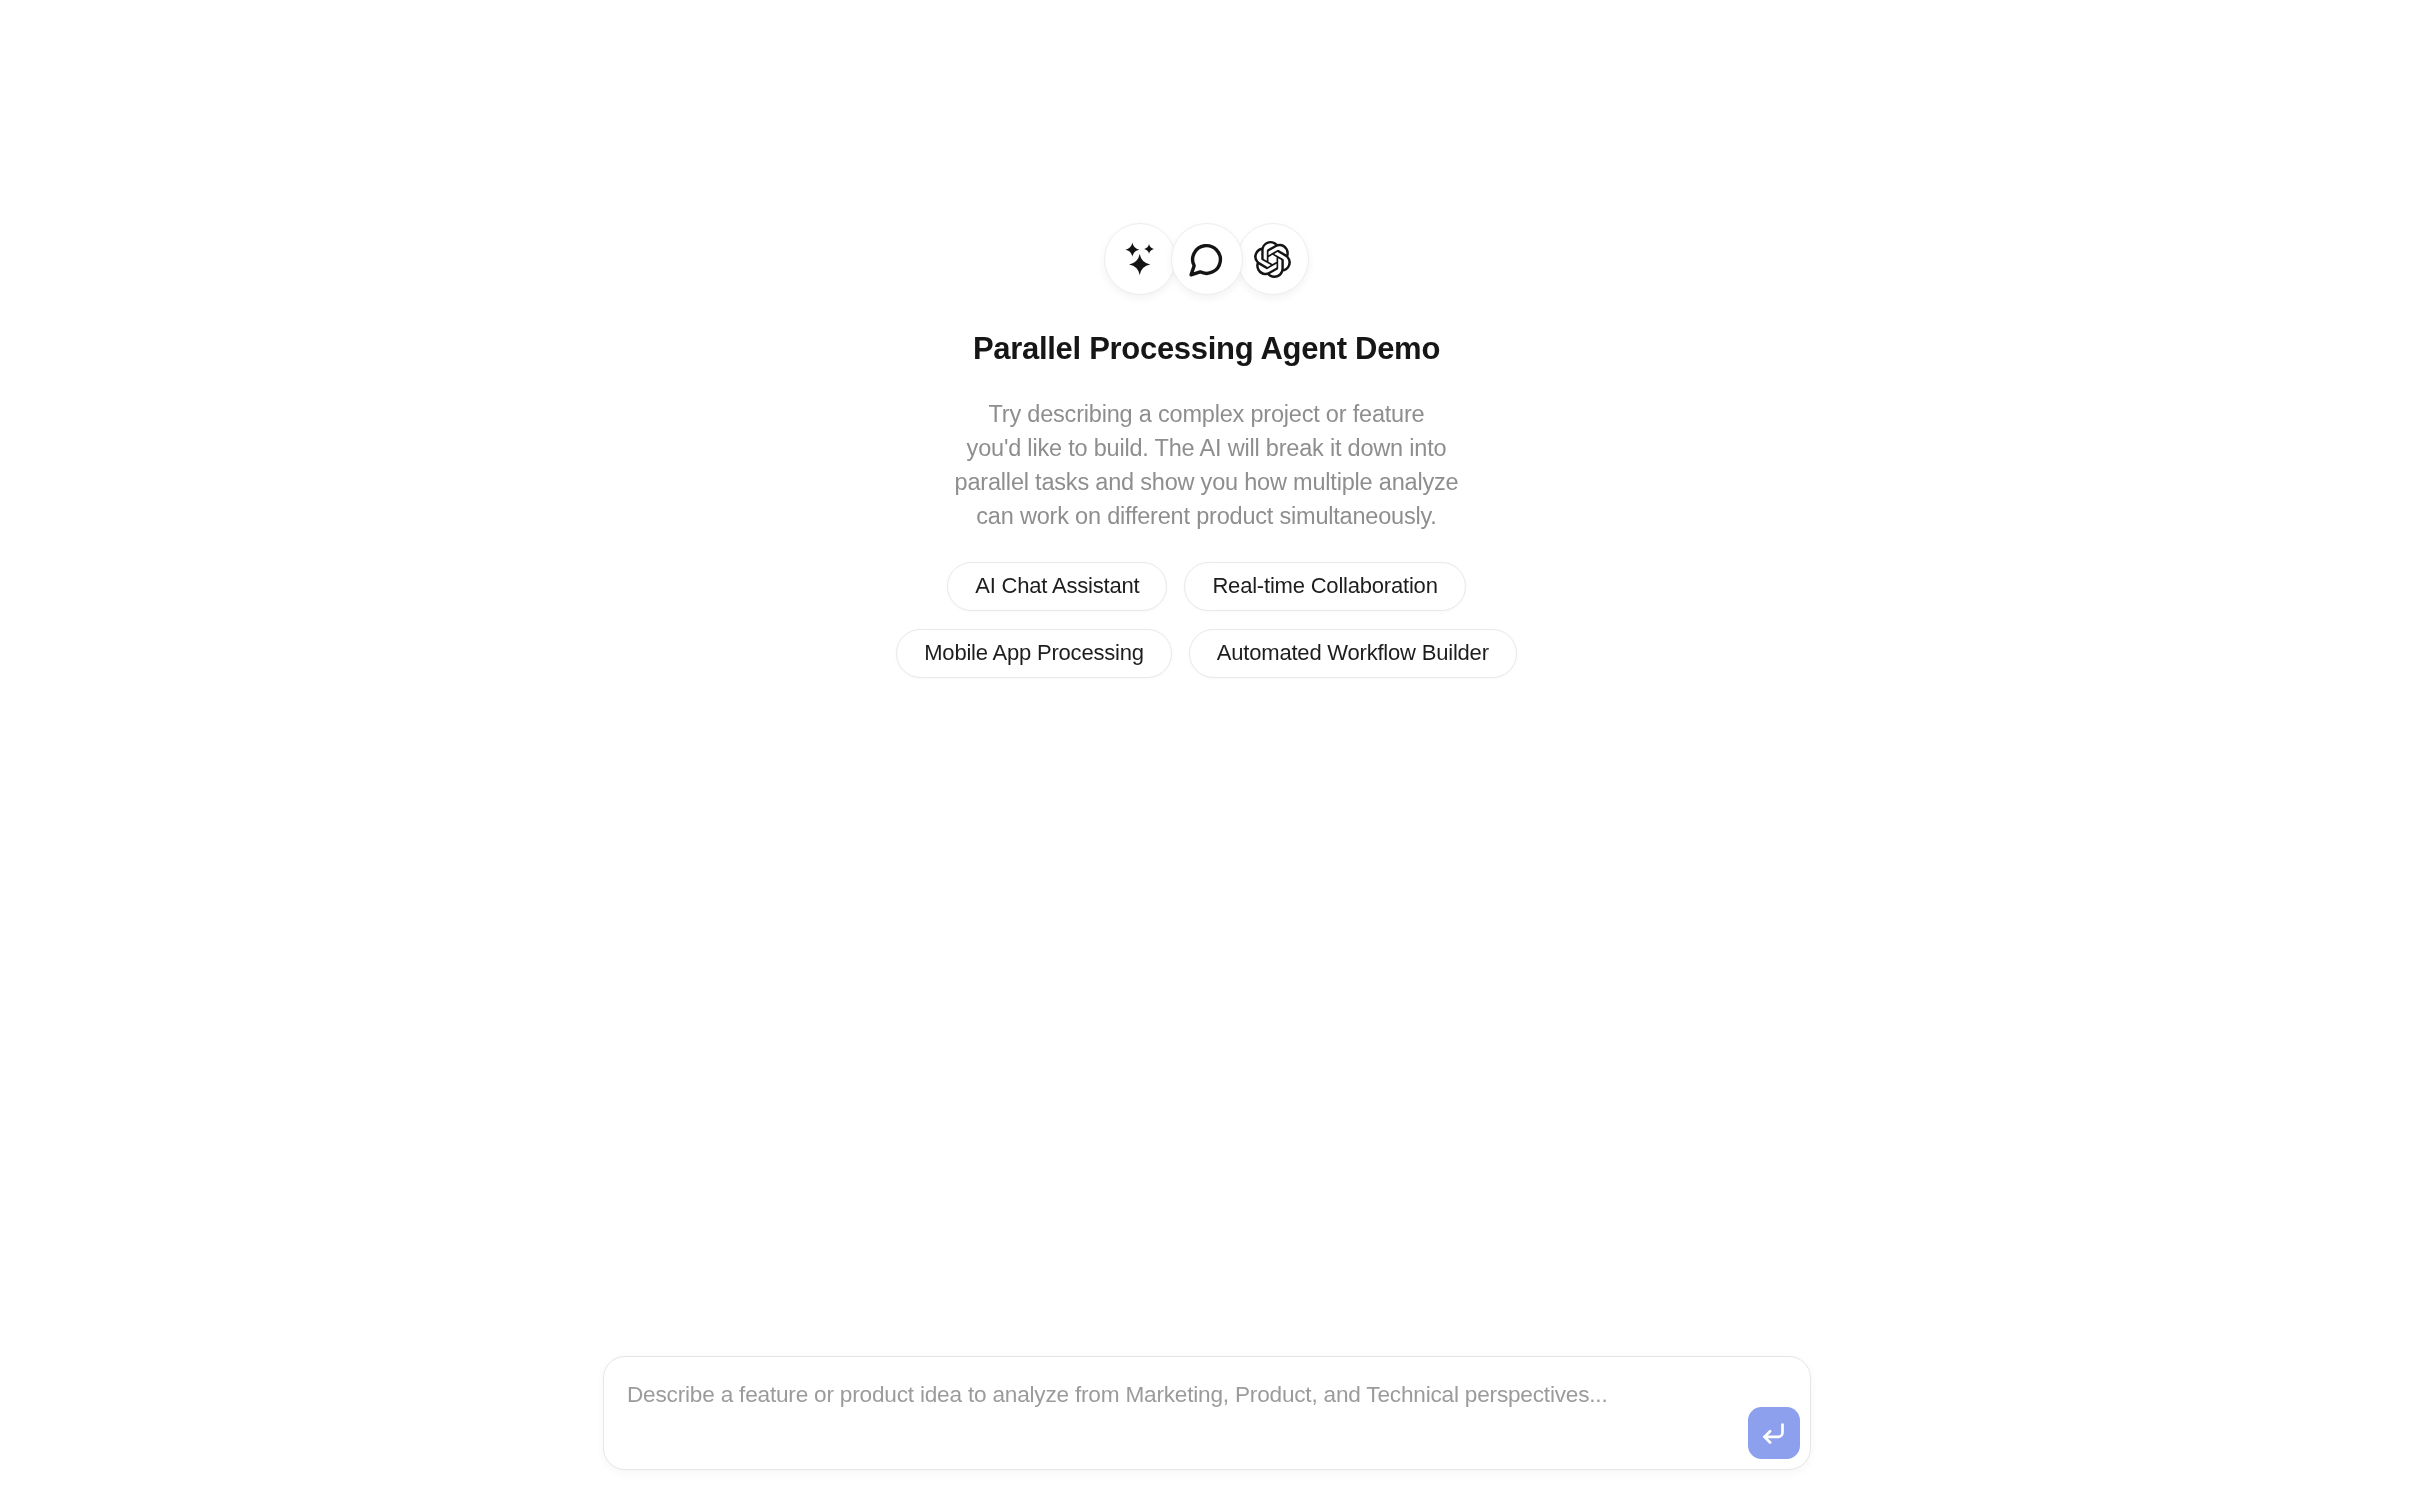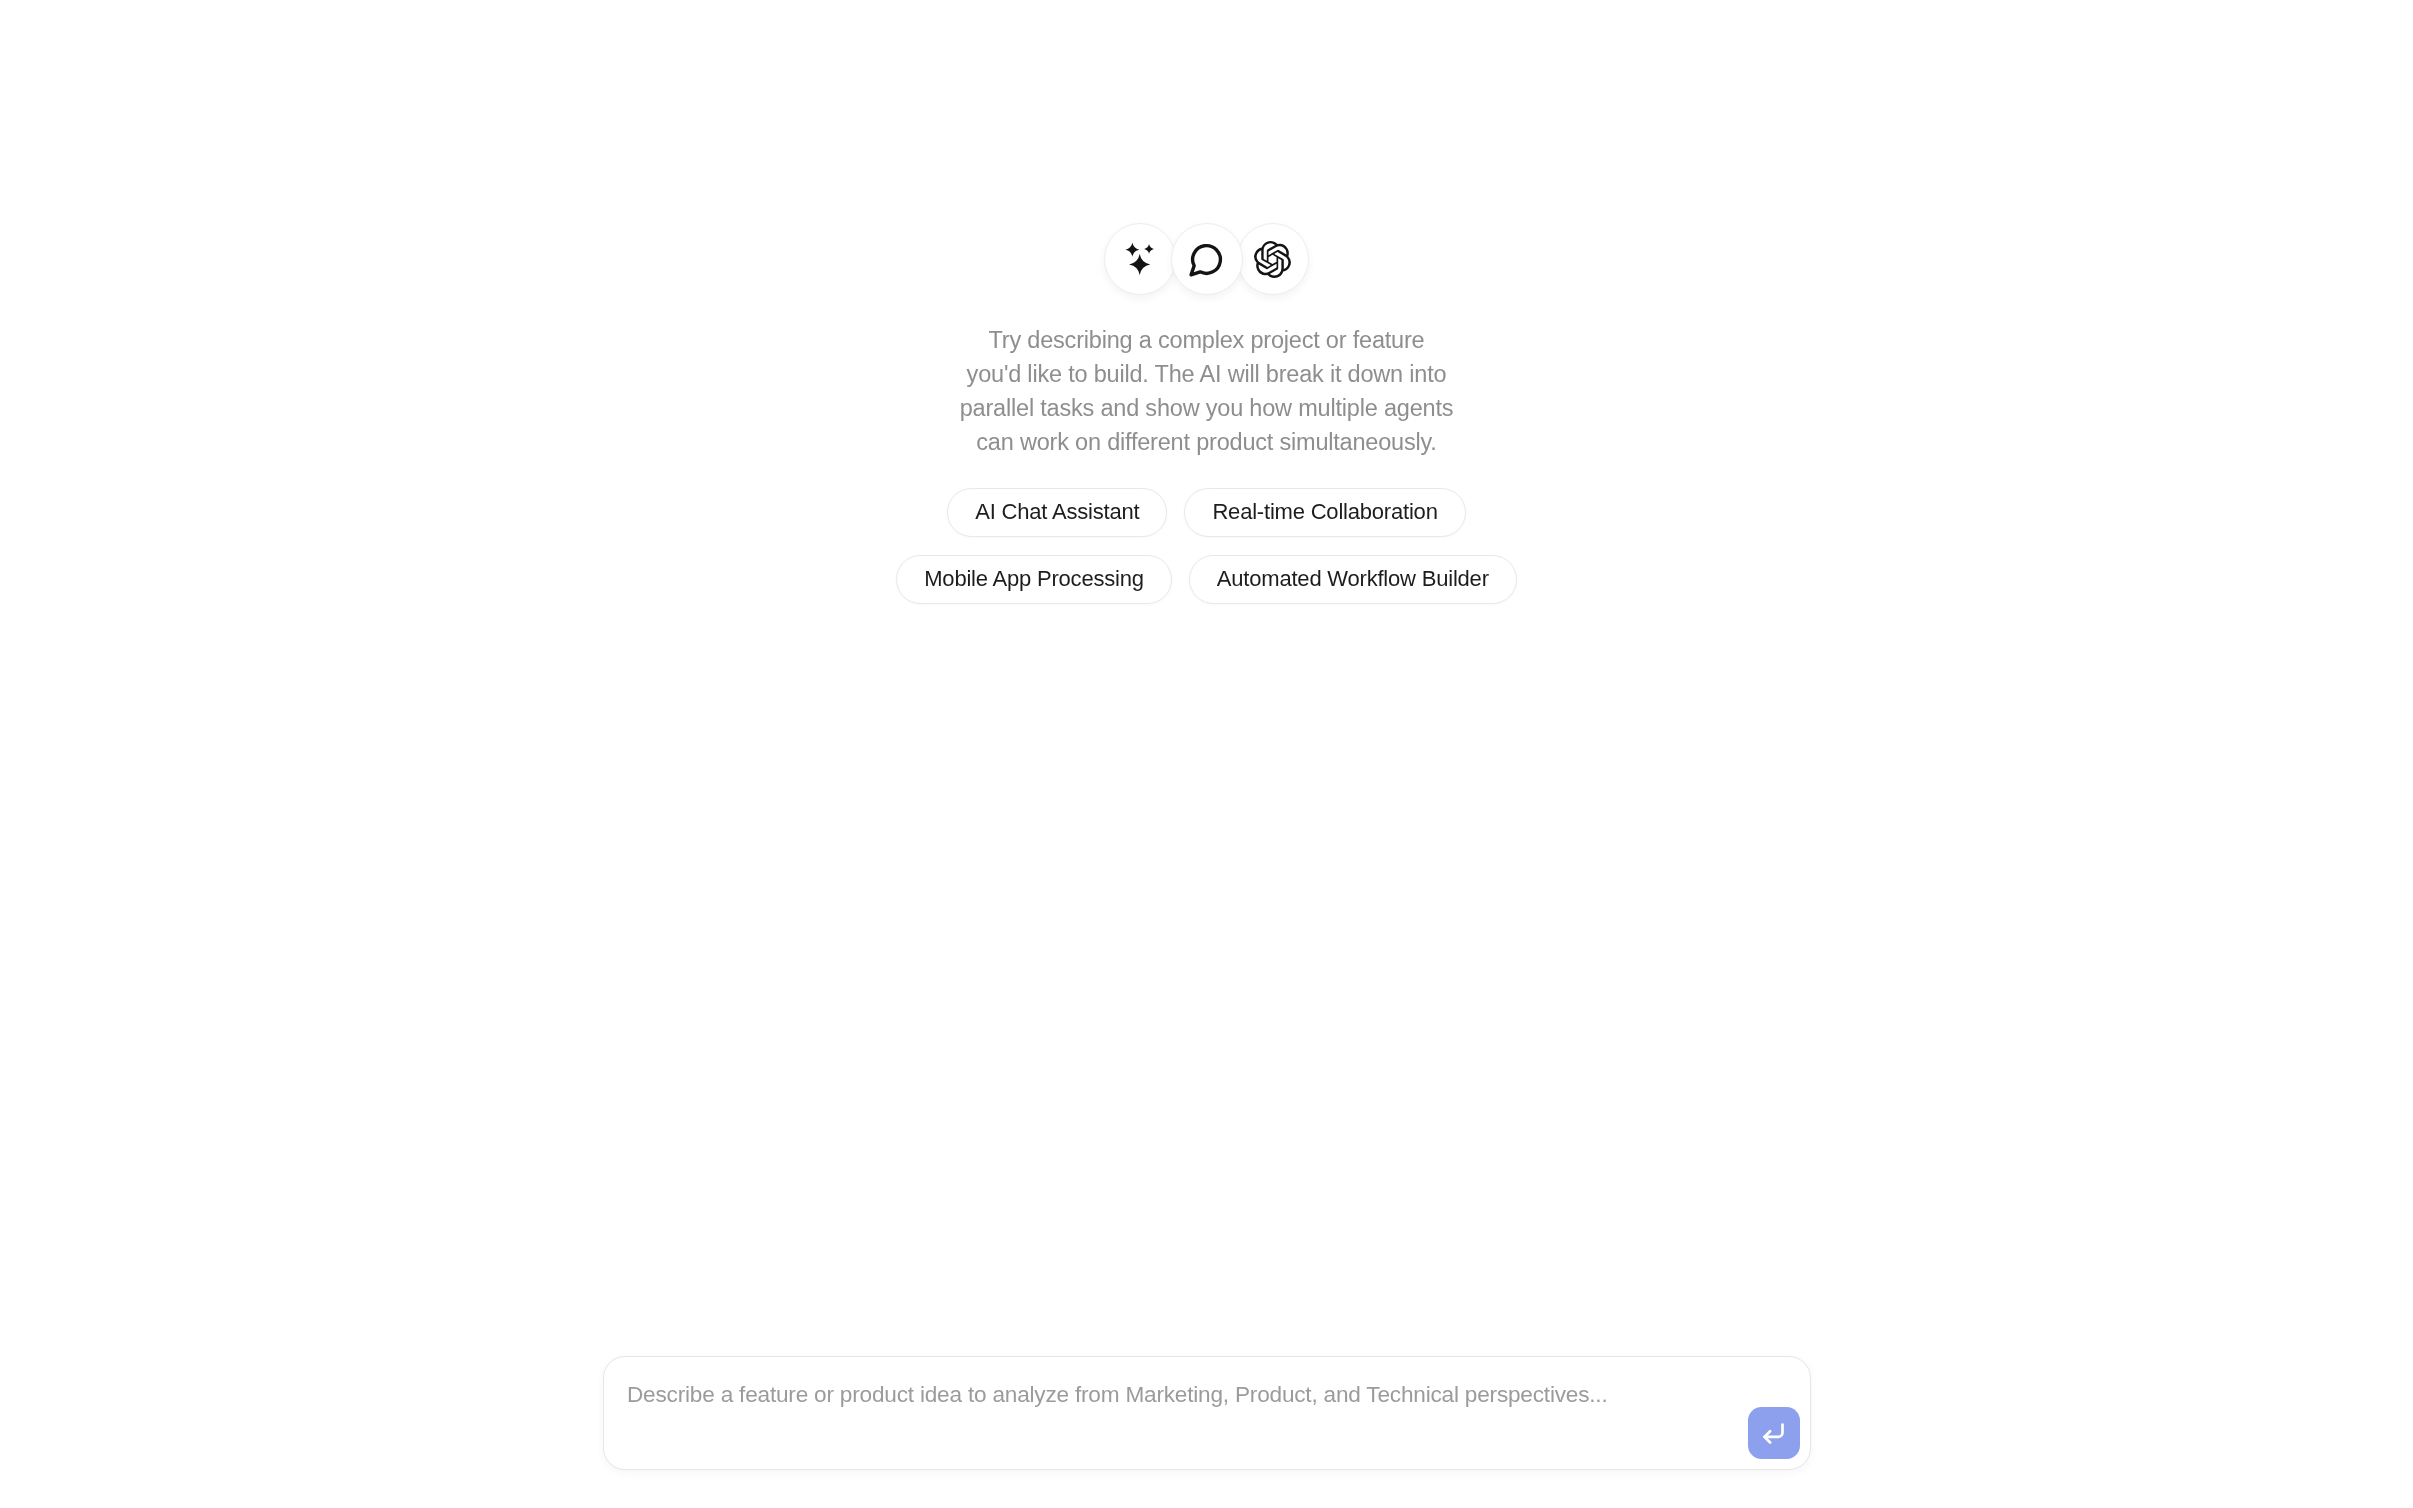--- a/index.html
+++ b/index.html
@@ -160,26 +160,27 @@
           <path d="M7.9 20A9 9 0 1 0 4 16.1L2 22z"></path>
         </svg>
       </div>
       <div class="icon-circle">
         <svg width="37" height="37" viewBox="0 0 24 24" fill="#141414" xmlns="http://www.w3.org/2000/svg">
           <path d="M22.2819 9.8211a5.9847 5.9847 0 0 0-.5157-4.9108 6.0462 6.0462 0 0 0-6.5098-2.9A6.0651 6.0651 0 0 0 4.9807 4.1818a5.9847 5.9847 0 0 0-3.9977 2.9 6.0462 6.0462 0 0 0 .7427 7.0966 5.98 5.98 0 0 0 .511 4.9107 6.051 6.051 0 0 0 6.5146 2.9001A5.9847 5.9847 0 0 0 13.2599 24a6.0557 6.0557 0 0 0 5.7718-4.2058 5.9894 5.9894 0 0 0 3.9977-2.9001 6.0557 6.0557 0 0 0-.7475-7.073zM13.2599 22.4296a4.4755 4.4755 0 0 1-2.8764-1.0408l.1419-.0804 4.7783-2.7582a.7948.7948 0 0 0 .3927-.6813v-6.7369l2.02 1.1686a.071.071 0 0 1 .038.052v5.5826a4.504 4.504 0 0 1-4.4945 4.4944zm-9.6607-4.1254a4.4708 4.4708 0 0 1-.5346-3.0137l.142.0852 4.783 2.7582a.7712.7712 0 0 0 .7806 0l5.8428-3.3685v2.3324a.0804.0804 0 0 1-.0332.0615L9.74 19.9502a4.4992 4.4992 0 0 1-6.1408-1.646zM2.3408 7.8956a4.485 4.485 0 0 1 2.3655-1.9728V11.6a.7664.7664 0 0 0 .3879.6765l5.8144 3.3543-2.0201 1.1685a.0757.0757 0 0 1-.071 0l-4.8303-2.7865A4.504 4.504 0 0 1 2.3408 7.8956zm16.5963 3.8558L13.1038 8.364 15.1192 7.2a.0757.0757 0 0 1 .071 0l4.8303 2.7913a4.4944 4.4944 0 0 1-.6765 8.1042v-5.6772a.79.79 0 0 0-.407-.667zm2.0107-3.0231l-.142-.0852-4.7735-2.7818a.7759.7759 0 0 0-.7854 0L9.409 9.2297V6.8974a.0662.0662 0 0 1 .0284-.0615l4.8303-2.7866a4.4992 4.4992 0 0 1 6.6802 4.66zM8.3065 12.863l-2.02-1.1638a.0804.0804 0 0 1-.038-.0567V6.0742a4.4992 4.4992 0 0 1 7.3757-3.4537l-.142.0805L8.704 5.459a.7948.7948 0 0 0-.3927.6813zm1.0976-2.3654l2.602-1.4998 2.6069 1.4998v2.9994l-2.5974 1.4997-2.6067-1.4997z"></path>
         </svg>
       </div>
     </div>
 
+    <h1 class="page-title" style="color: rgb(22, 22, 22);">Parallel Processing Agent Demo</h1>
 
 
     <div class="hint" style="color: rgb(142, 142, 142);">
         <div>Try describing a complex project or feature</div>
         <div>you'd like to build. The AI will break it down into</div>
-        <div>parallel tasks and show you how multiple agents</div>
+        <div>parallel tasks and show you how multiple analyze</div>
         <div>can work on different product simultaneously.</div>
       </div>
 
     <div class="pills">
         <button class="pill">AI Chat Assistant</button>
         <button class="pill">Real-time Collaboration</button>
         <button class="pill">Mobile App Processing</button>
         <button class="pill">Automated Workflow Builder</button>
       </div>
 

